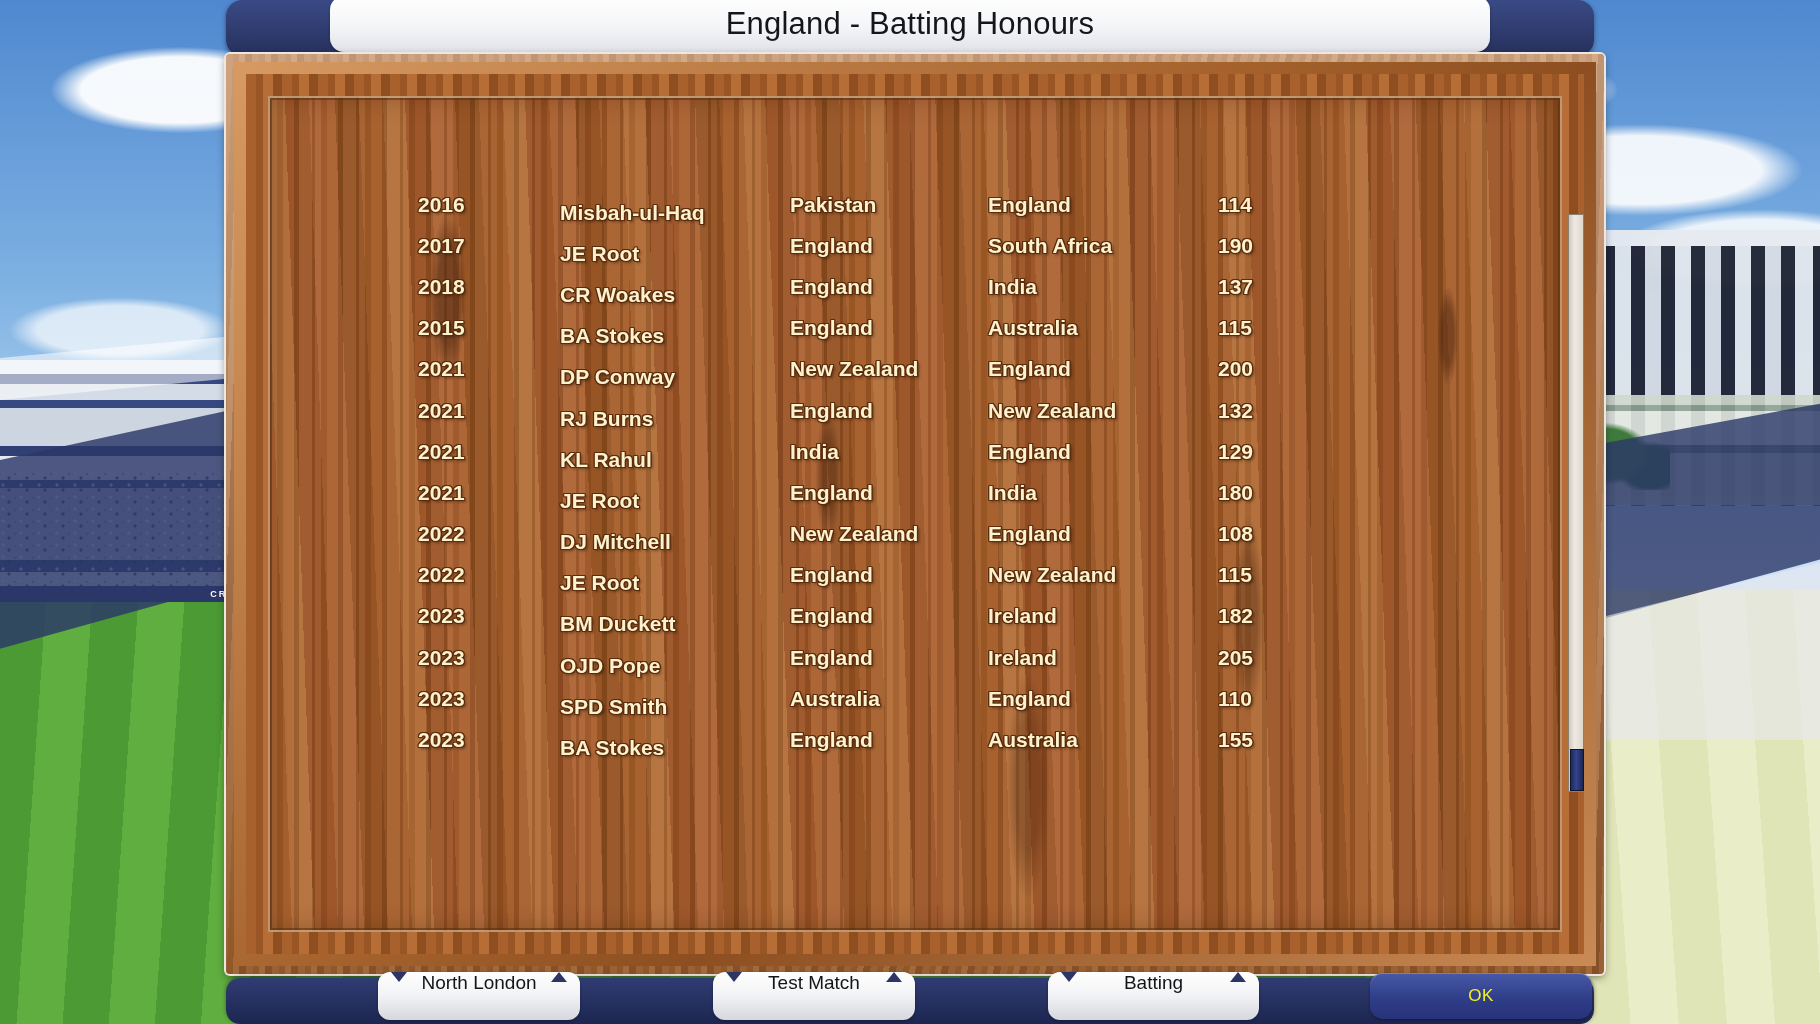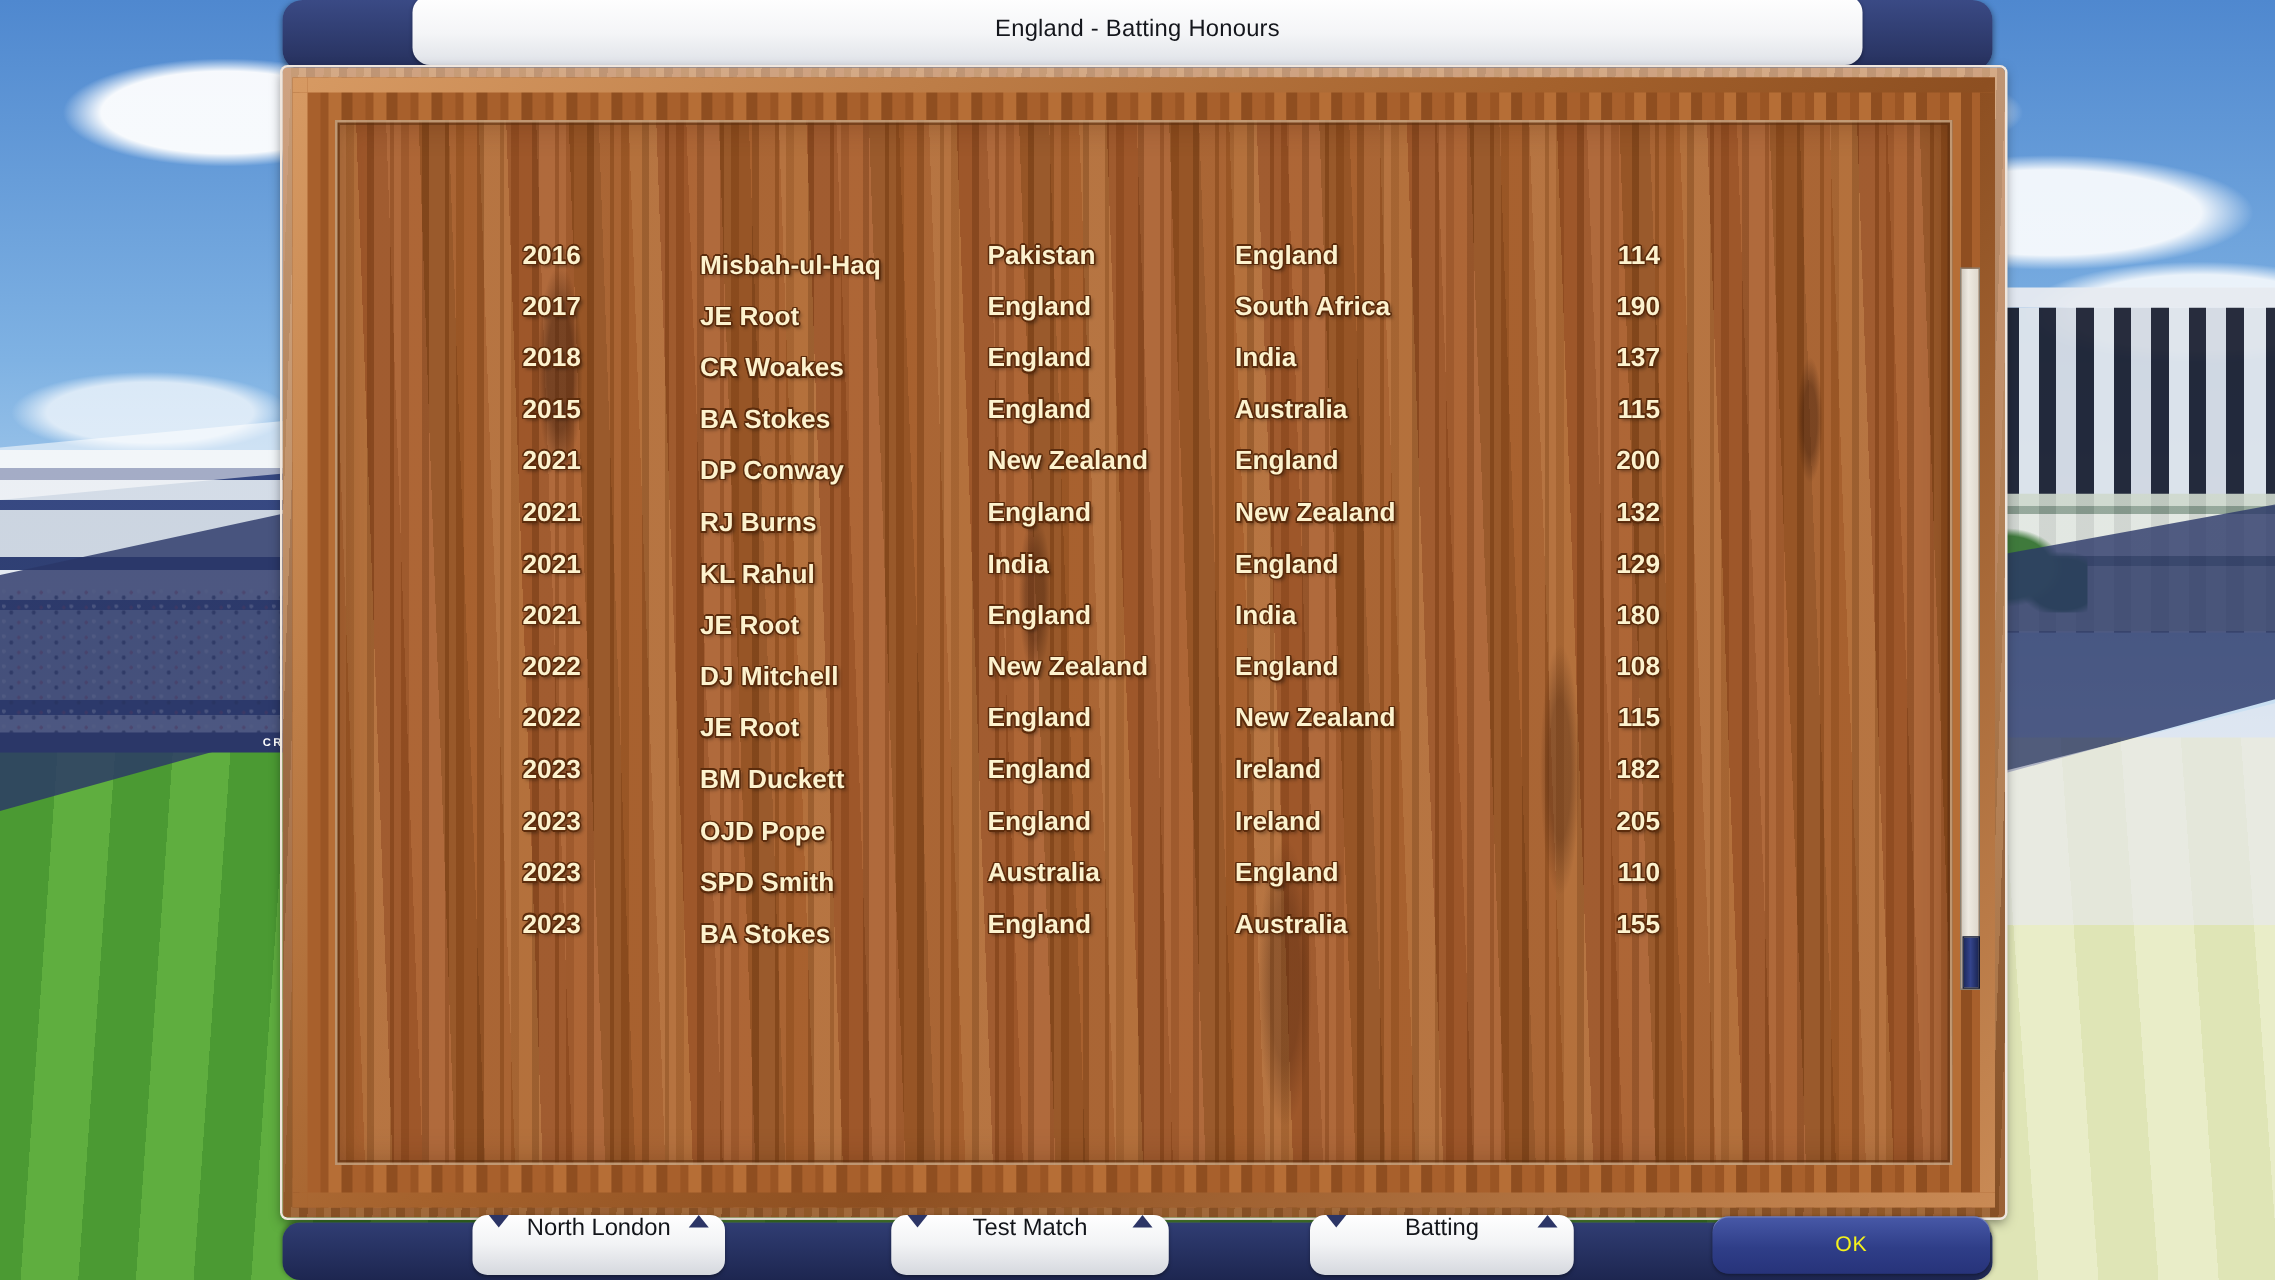--- a/index.html
+++ b/index.html
@@ -115,21 +115,21 @@
     box-shadow:0 2px 5px rgba(0,0,0,.45);
   }
   .title-plate{
     position:absolute;left:104px;top:-4px;width:1160px;height:56px;
     background:linear-gradient(#ffffff 0%, #f4f5f7 55%, #dfe2e8 100%);
     border-radius:14px;
     box-shadow:0 1px 3px rgba(0,0,0,.3);
     display:flex;align-items:center;justify-content:center;
   }
   .title-text{
-    font-size:19px;color:#14161c;font-weight:400;letter-spacing:.2px;
+    font-size:31px;color:#14161c;font-weight:400;letter-spacing:.2px;
   }
 
   
   .wood-outer{
     position:absolute;left:0;top:54px;width:1378px;height:920px;
     border-radius:4px;
     background:
       linear-gradient(180deg, rgba(255,255,255,.35), rgba(0,0,0,.15)),
       repeating-linear-gradient(92deg,
         #b5713e 0 7px,#a9672f 7px 13px,#bd7c45 13px 19px,#9d5d2b 19px 26px);
@@ -181,21 +181,21 @@
     text-shadow:
       -1.2px 0 0 #5c2c0c, 1.2px 0 0 #5c2c0c, 0 -1.2px 0 #5c2c0c, 0 1.2px 0 #5c2c0c,
       -1px -1px 0 #5c2c0c, 1px -1px 0 #5c2c0c, -1px 1px 0 #5c2c0c, 1px 1px 0 #5c2c0c,
       2px 2px 3px rgba(0,0,0,.45);
     white-space:nowrap;
   }
   .c-year{width:142px;}
   .c-player{width:230px;margin-top:16px;}
   .c-team{width:198px;}
   .c-opp{width:230px;}
-  .c-score{width:110px;text-align:right;}
+  .c-score{width:110px;}
 
   
   .scrollbar{
     position:absolute;left:1300px;top:118px;width:16px;height:578px;
     background:linear-gradient(90deg,#cfc9bf,#efeae1 40%,#ded7cc);
     border:1px solid #8a7f70;
     box-sizing:border-box;
   }
   .scroll-thumb{
     position:absolute;left:1px;width:14px;height:42px;top:534px;
@@ -380,21 +380,21 @@
 
   <div class="bottombar">
     <div class="okbtn">
       <span class="ok-text">OK</span>
     </div>
   <div class="dropdown" style="left: 152px; width: 202px;">
         <div class="tri tri-down"></div>
         <div class="dd-label">North London</div>
         <div class="tri tri-up"></div>
       </div>
-      <div class="dropdown" style="left: 487px; width: 222px;">
+      <div class="dropdown" style="left: 487px; width: 202px;">
         <div class="tri tri-down"></div>
         <div class="dd-label">Test Match</div>
         <div class="tri tri-up"></div>
       </div>
       <div class="dropdown" style="left: 822px; width: 211px;">
         <div class="tri tri-down"></div>
         <div class="dd-label">Batting</div>
         <div class="tri tri-up"></div>
       </div>
     </div>

